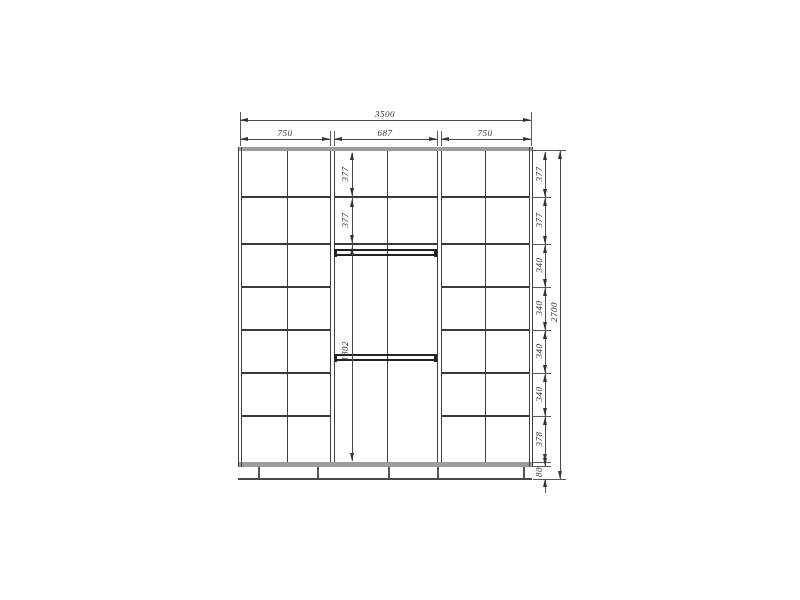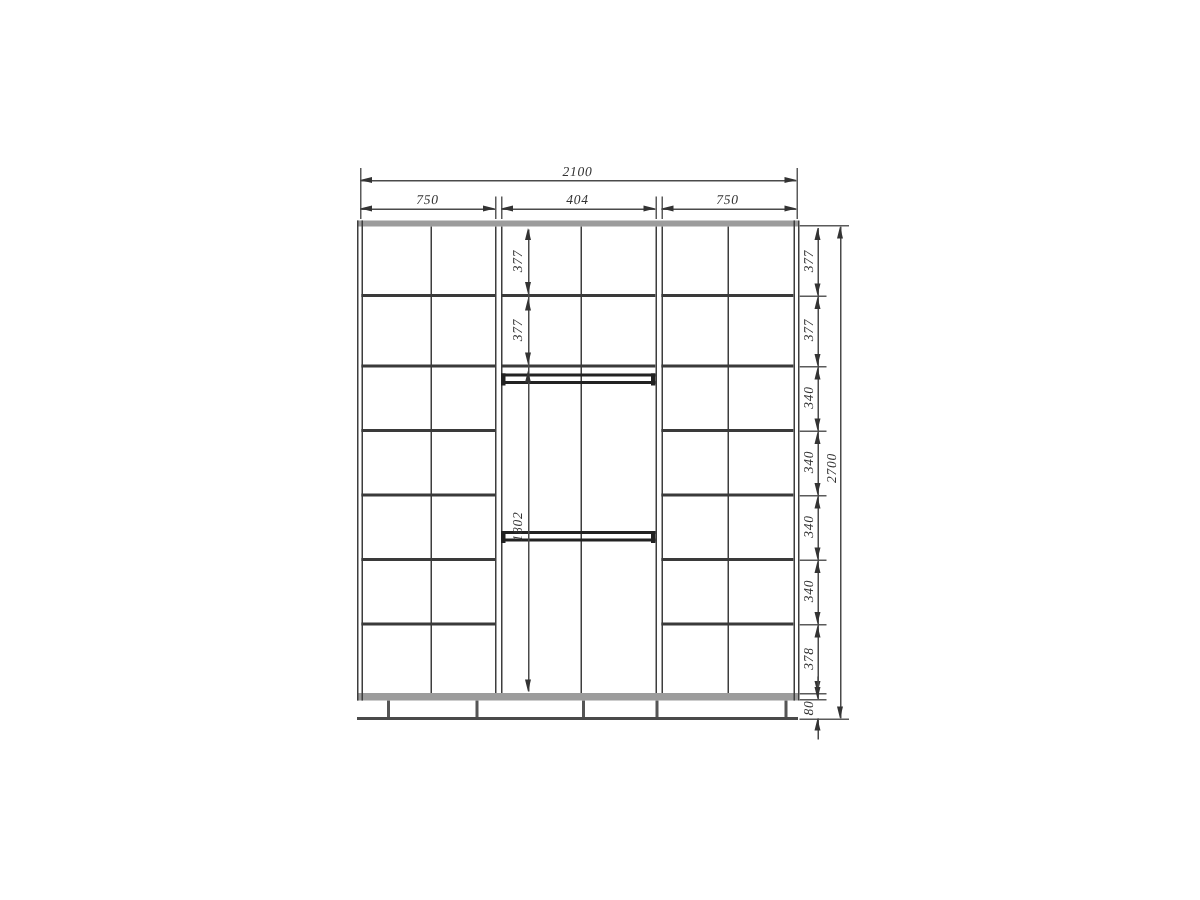--- a/index.html
+++ b/index.html
@@ -77,36 +77,36 @@
   <div class="leg" style="left:317px;top:467px;height:11px;"></div>
   <div class="leg" style="left:388px;top:467px;height:11px;"></div>
   <div class="leg" style="left:437px;top:467px;height:11px;"></div>
   <div class="leg" style="left:523px;top:467px;height:11px;"></div>
 
   <div class="ext vl" style="left:240px;top:112px;height:34px;"></div>
   <div class="ext vl" style="left:531px;top:112px;height:34px;"></div>
   <div class="dimline h" style="left:240px;top:120px;width:291px;"></div>
   <div class="arr arrL" style="left:240px;top:118px;"></div>
   <div class="arr arrR" style="left:523px;top:118px;"></div>
-  <div class="hlab" style="left:385px;top:119px;">2100</div>
+  <div class="hlab" style="left:385px;top:119px;">3500</div>
 
   <div class="ext vl" style="left:330px;top:131px;height:15px;"></div>
   <div class="ext vl" style="left:334px;top:131px;height:15px;"></div>
   <div class="ext vl" style="left:437px;top:131px;height:15px;"></div>
   <div class="ext vl" style="left:441px;top:131px;height:15px;"></div>
 
   <div class="dimline h" style="left:240px;top:139px;width:90px;"></div>
   <div class="arr arrL" style="left:240px;top:137px;"></div>
   <div class="arr arrR" style="left:322px;top:137px;"></div>
   <div class="hlab" style="left:285px;top:138px;">750</div>
 
   <div class="dimline h" style="left:334px;top:139px;width:103px;"></div>
   <div class="arr arrL" style="left:334px;top:137px;"></div>
   <div class="arr arrR" style="left:429px;top:137px;"></div>
-  <div class="hlab" style="left:385px;top:138px;">404</div>
+  <div class="hlab" style="left:385px;top:138px;">687</div>
 
   <div class="dimline h" style="left:441px;top:139px;width:90px;"></div>
   <div class="arr arrL" style="left:441px;top:137px;"></div>
   <div class="arr arrR" style="left:523px;top:137px;"></div>
   <div class="hlab" style="left:485px;top:138px;">750</div>
 
   <div class="dimline v" style="left:352px;top:153px;height:308px;"></div>
   <div class="arr arrU" style="left:350px;top:152px;"></div>
   <div class="arr arrD" style="left:350px;top:188px;"></div>
   <div class="arr arrU" style="left:350px;top:199px;"></div>

